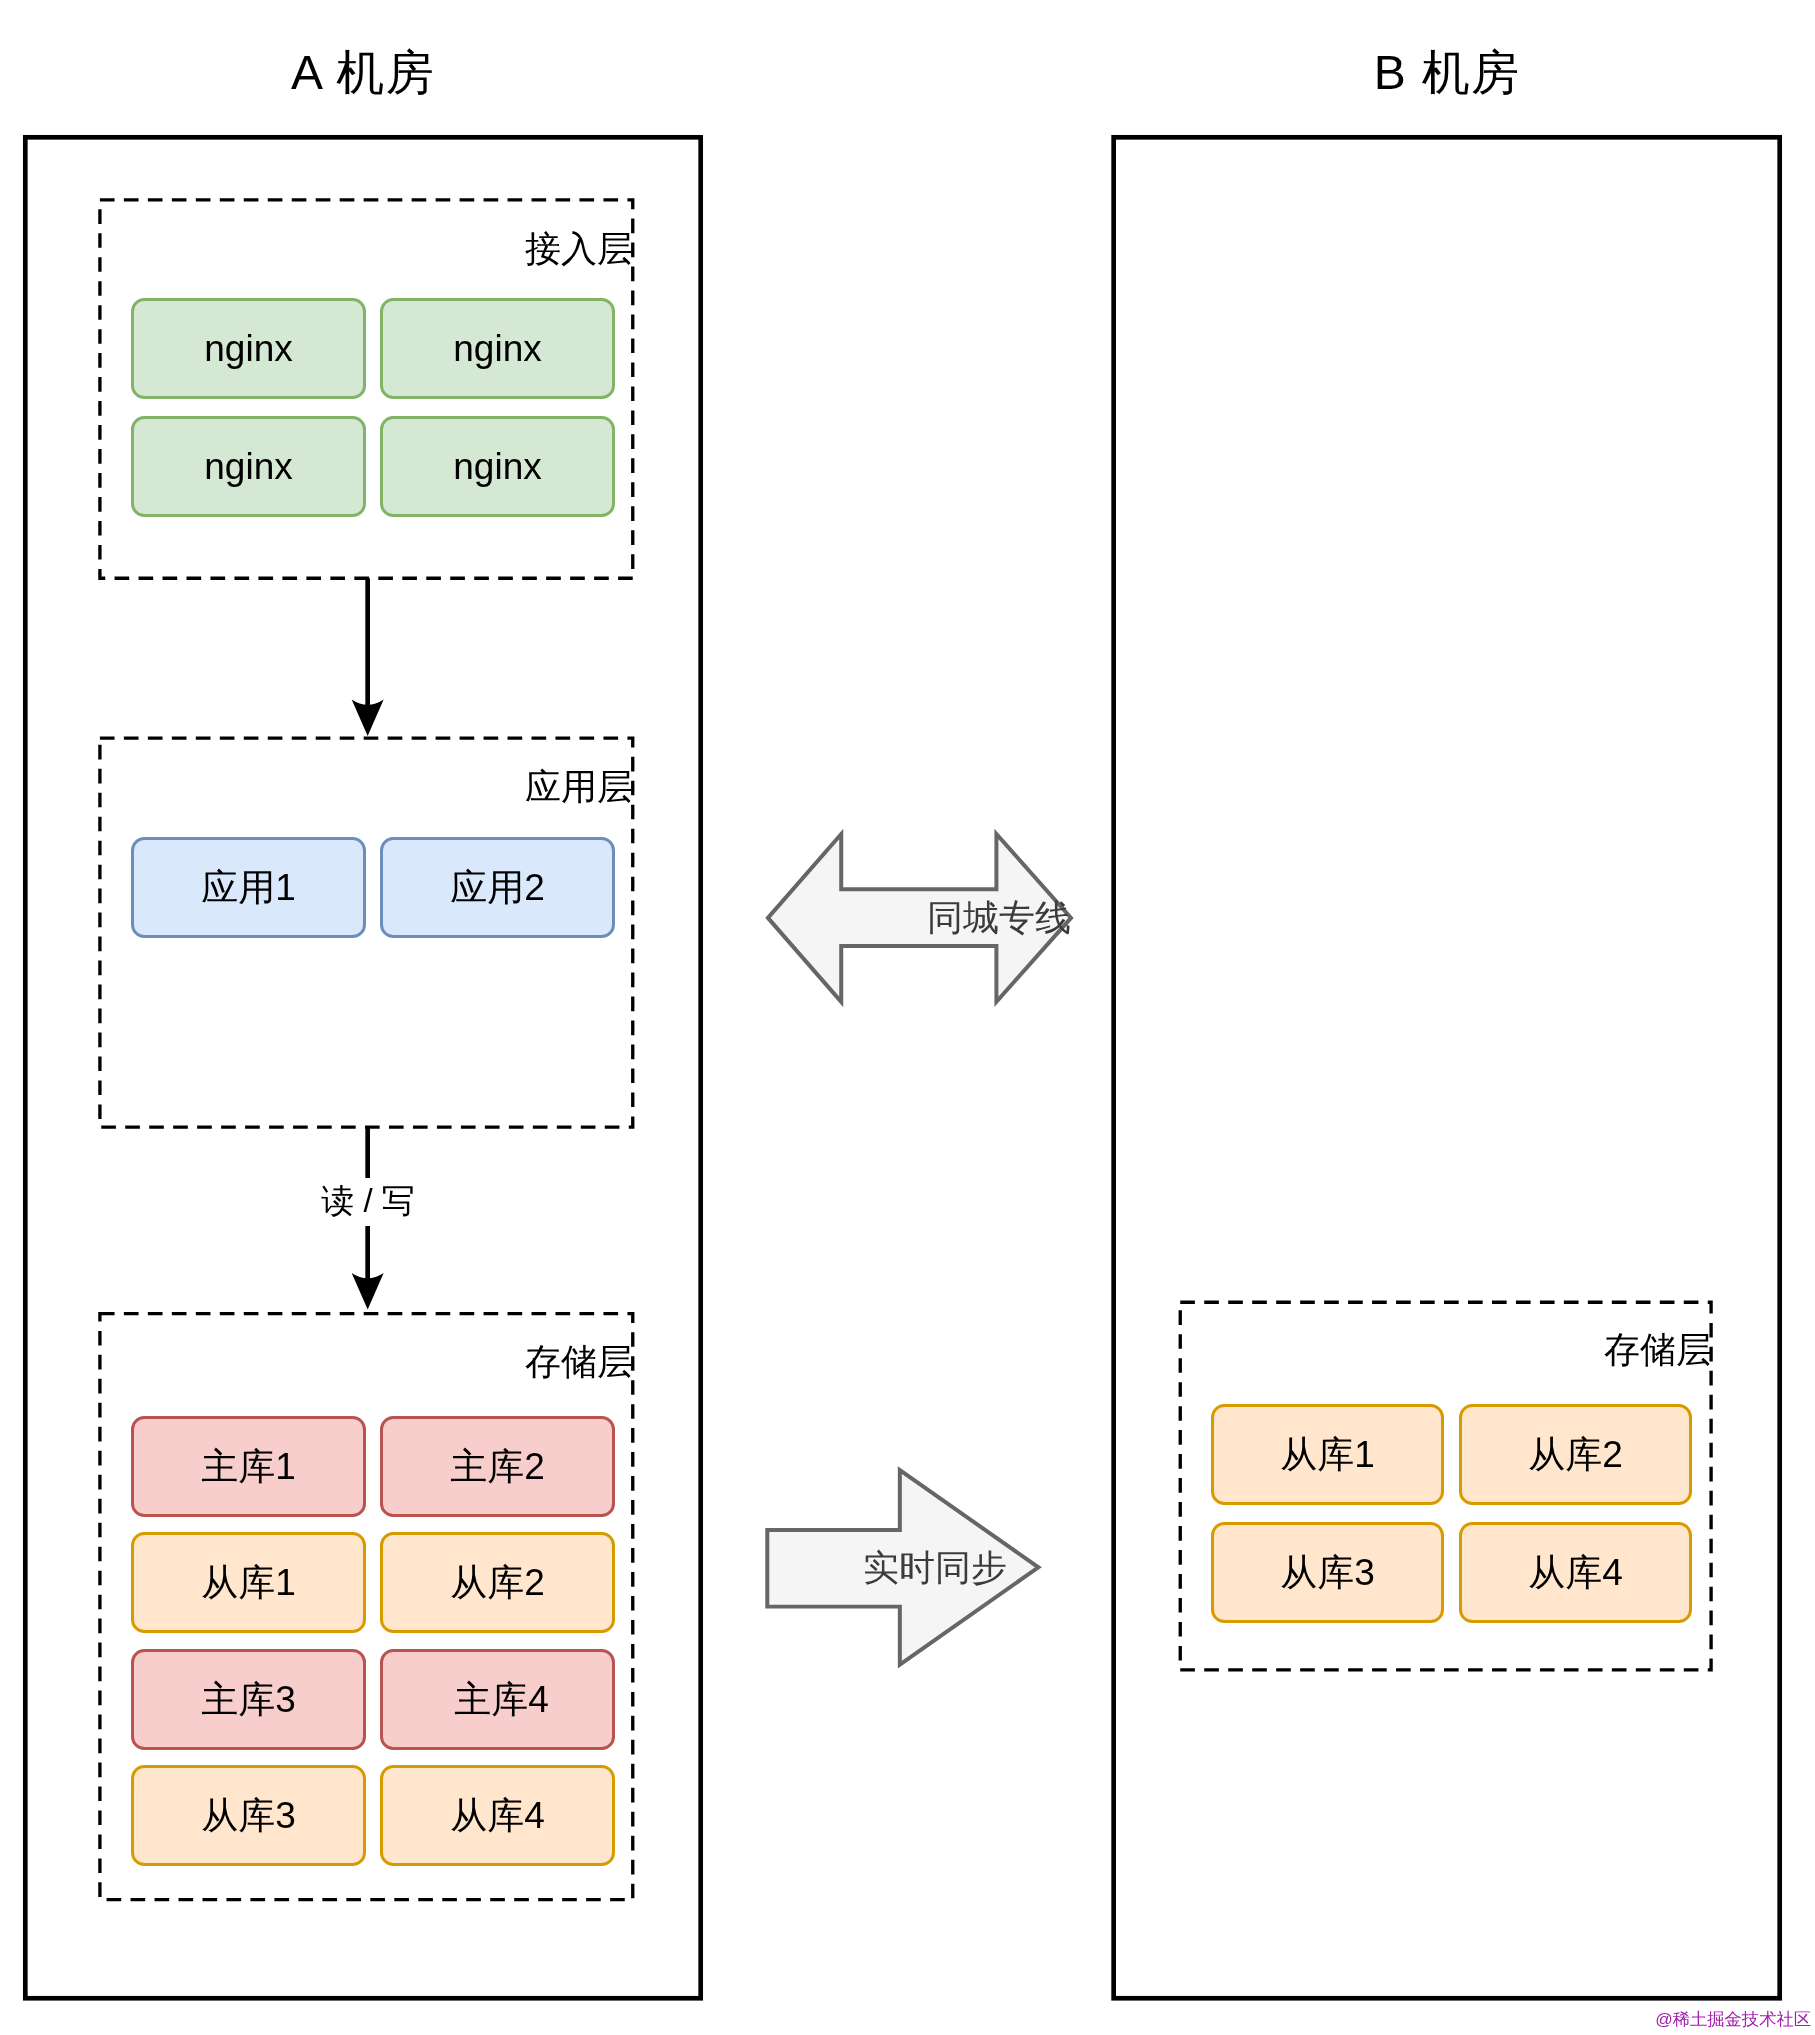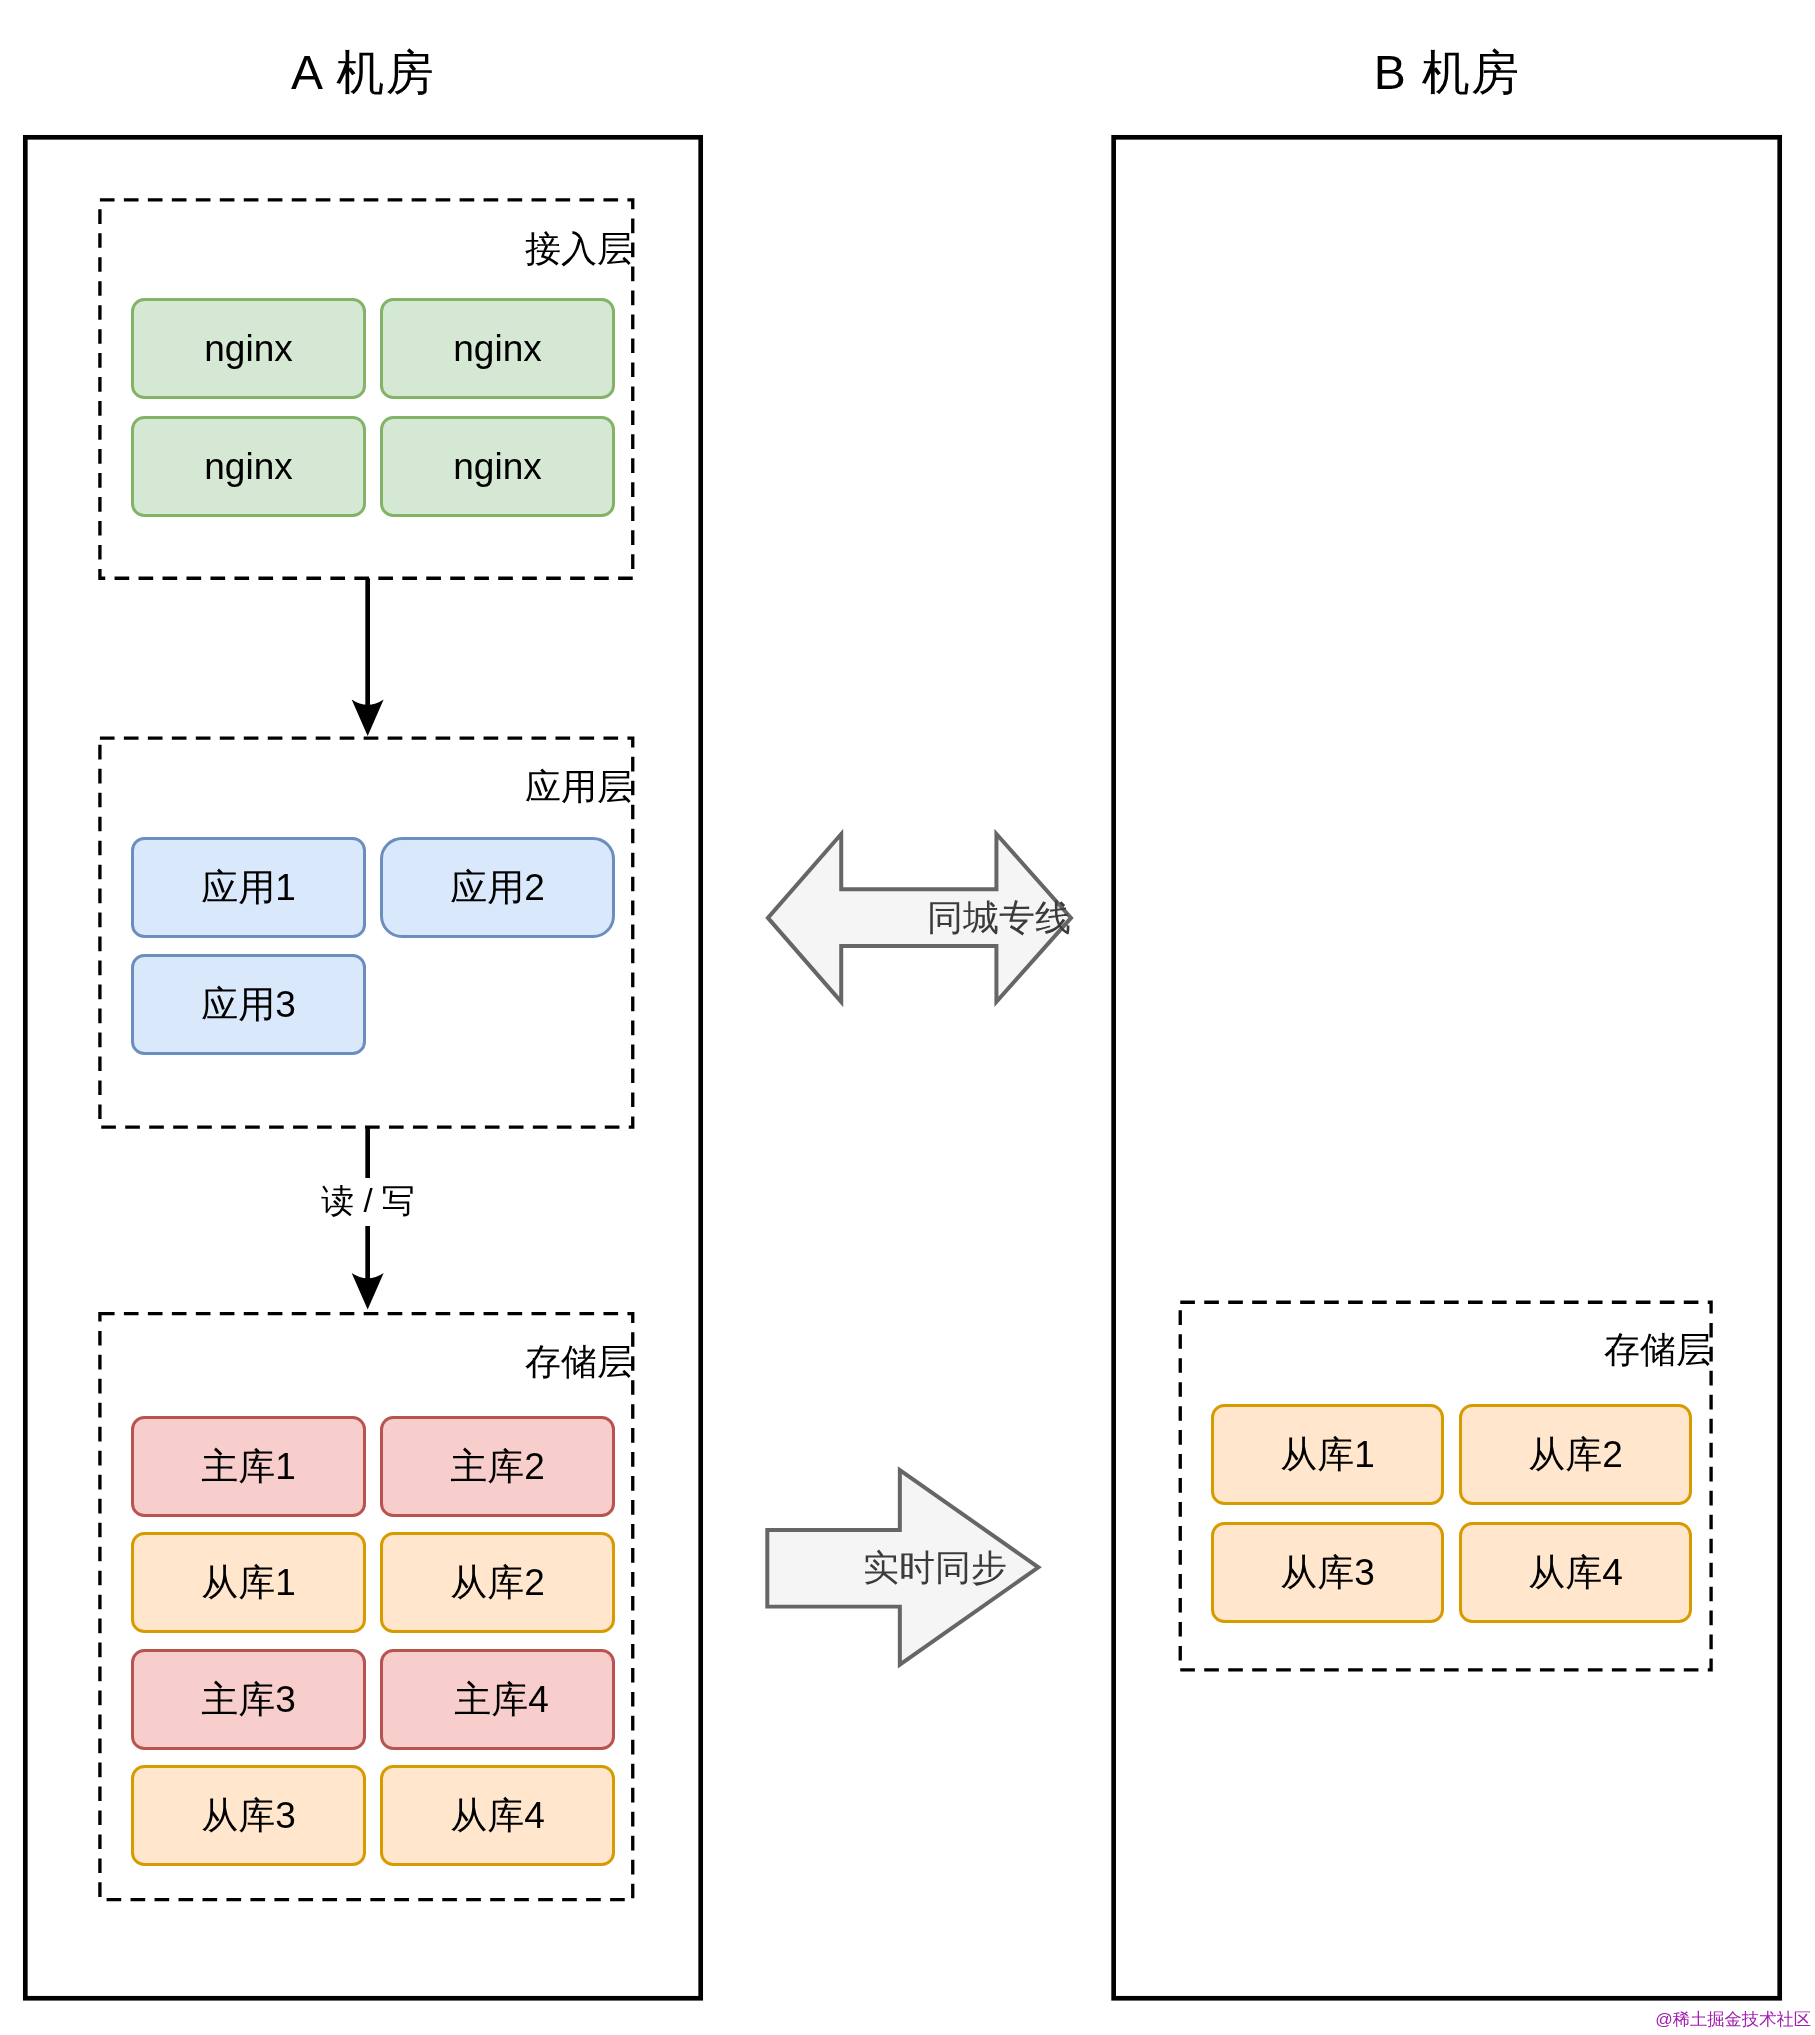--- a/index.html
+++ b/index.html
@@ -99,22 +99,21 @@
   <div class="txt room-title" style="left:1114px;top:41px;width:666px;">B 机房</div>
 
   <div class="txt layer-title" style="left:100px;top:225px;width:533px;">接入层</div>
   <div class="node green" style="left:131px;top:298px;">nginx</div>
   <div class="node green" style="left:380px;top:298px;">nginx</div>
   <div class="node green" style="left:131px;top:416px;">nginx</div>
   <div class="node green" style="left:380px;top:416px;">nginx</div>
 
   <div class="txt layer-title" style="left:100px;top:763px;width:533px;">应用层</div>
   <div class="node blue" style="left:131px;top:837px;">应用1</div>
-  <div class="node blue" style="left:380px;top:837px;border-radius:22px;">应用2</div>
-  <div class="node blue" style="left:131px;top:954px;">应用3</div>
+  <div class="node blue" style="left:380px;top:837px;">应用2</div>
 
   <div class="txt rw-wrap" style="left:235px;top:1178px;width:266px;">
     <span>读 / 写</span>
   </div>
 
   <div class="txt layer-title" style="left:100px;top:1338px;width:533px;">存储层</div>
   <div class="node red" style="left:131px;top:1416px;">主库1</div>
   <div class="node red" style="left:380px;top:1416px;">主库2</div>
   <div class="node orange" style="left:131px;top:1532px;">从库1</div>
   <div class="node orange" style="left:380px;top:1532px;">从库2</div>

